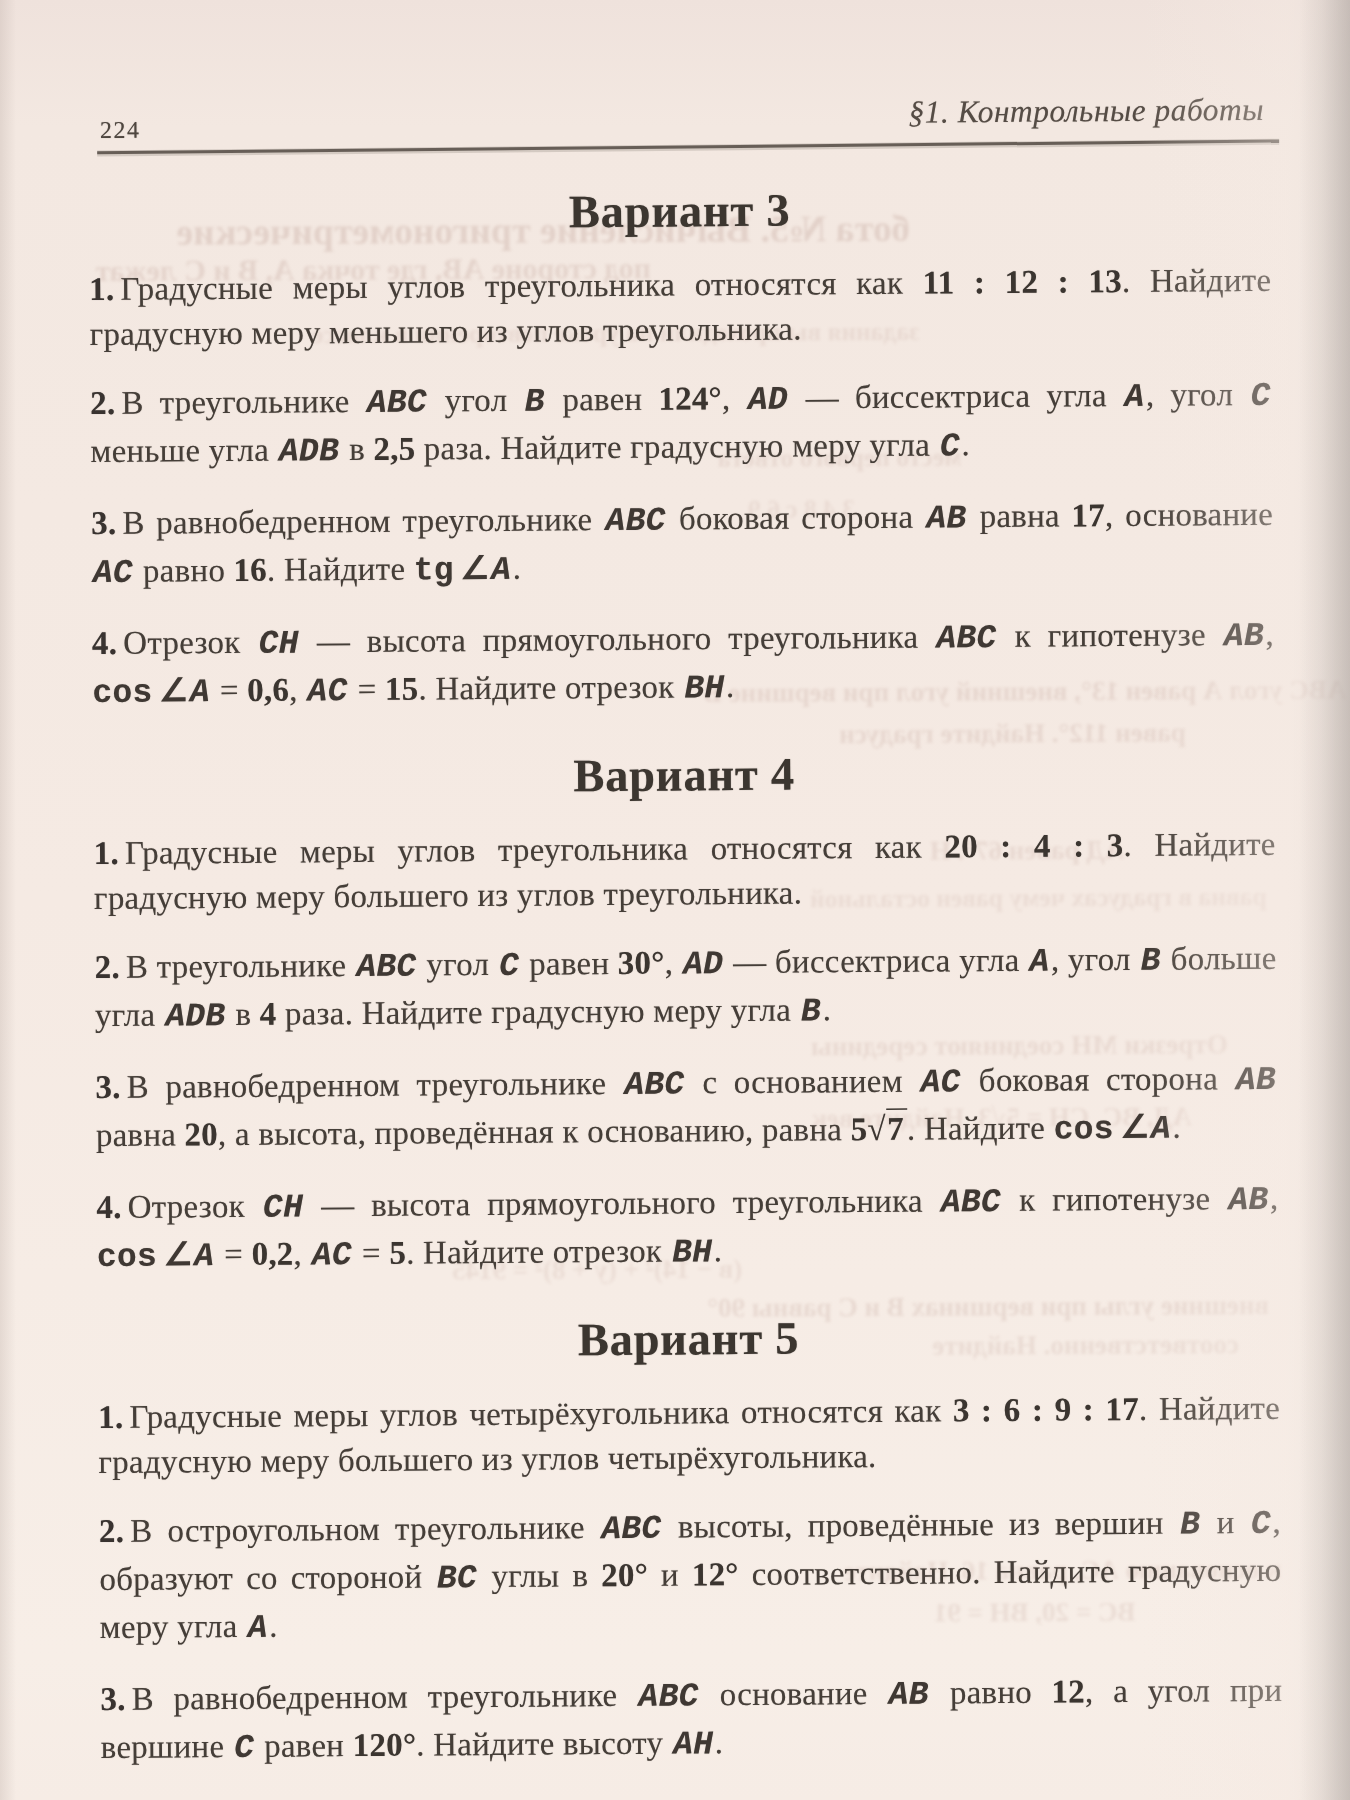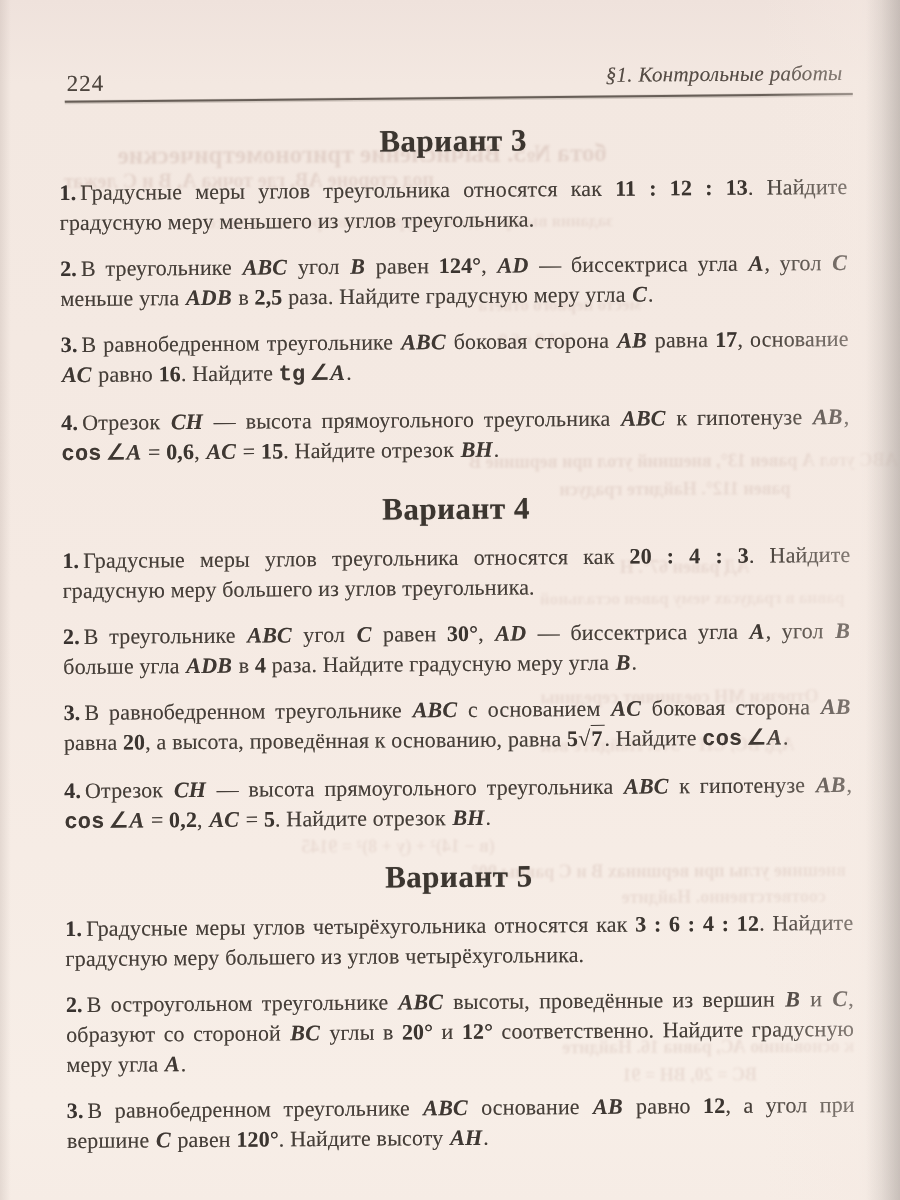--- a/index.html
+++ b/index.html
@@ -26,21 +26,21 @@
   }
   .tilt{
     position:absolute;left:0;top:0;width:900px;
     transform:rotate(-0.45deg);
     transform-origin:50% 0;
     z-index:2;
   }
   .inner{padding:64px 54px 0 58px;}
   
   .hdr{display:flex;justify-content:space-between;align-items:flex-end;padding:0 4px 3px 8px;}
-  .pagenum{font-size:23px;letter-spacing:1px;color:#4e463f;text-shadow:0 0 0.6px rgba(78,70,63,0.5);}
+  .pagenum{font-size:16px;letter-spacing:1px;color:#4e463f;text-shadow:0 0 0.6px rgba(78,70,63,0.5);}
   .sechdr{font-size:21px;font-style:italic;color:#554c45;margin-bottom:5px;letter-spacing:0.3px;text-shadow:0 0 0.6px rgba(85,76,69,0.45);}
   .rule{
     height:2px;background:#675e57;margin:0 -6px 0 6px;
     transform:rotate(-0.12deg);
     box-shadow:0 1.5px 0 rgba(103,94,87,0.22), 0 -0.5px 0 rgba(103,94,87,0.25);
   }
   
   h2.variant{
     font-size:31px;font-weight:bold;text-align:center;
     margin:24px 0 16px 0;color:#3c3630;letter-spacing:0.5px;
@@ -48,21 +48,21 @@
     font-family:"Liberation Serif","DejaVu Serif",serif;
   }
   
   .problem{
     margin:16px 0 0 0;
     font-size:22px;line-height:30px;
     text-align:justify;letter-spacing:0.15px;
     text-shadow:0 0 0.6px rgba(69,62,56,0.45);
   }
   .pn{font-weight:bold;color:#393330;padding-right:4px;}
-  .var{font-family:Liberation Serif, serif;font-style:italic;font-weight:bold;color:#3f3833;padding:0 1px;}
+  .var{font-family:Liberation Mono, monospace;font-style:italic;font-weight:bold;color:#3f3833;padding:0 1px;}
   .num-b{font-weight:bold;color:#3b3530;}
   .fn{font-weight:600;color:#3f3833;font-family:Liberation Mono, monospace;}
   .ang{font-family:"DejaVu Sans",sans-serif;font-weight:600;margin:0 0 0 4px;color:#3f3833;}
   .sqrt-rad{border-top:1.8px solid currentColor;padding:0 2px 0 1px;}
   
   .bleed{position:absolute;left:0;top:0;width:900px;height:1200px;z-index:1;transform:rotate(-0.3deg);pointer-events:none;}
   .bleed div{
     position:absolute;
     transform:scaleX(-1);
     color:#a1766a;
@@ -109,21 +109,21 @@
           <p class="problem"><span class="pn">1.</span><span>Градусные меры углов треугольника относятся как </span><span class="num-b">11 : 12 : 13</span><span>. Найдите градусную меру меньшего из углов треугольника.</span></p>
           <p class="problem"><span class="pn">2.</span><span>В треугольнике </span><span class="var">ABC</span><span> угол </span><span class="var">B</span><span> равен </span><span class="num-b">124°</span><span>, </span><span class="var">AD</span><span> — биссектриса угла </span><span class="var">A</span><span>, угол </span><span class="var">C</span><span> меньше угла </span><span class="var">ADB</span><span> в </span><span class="num-b">2,5</span><span> раза. Найдите градусную меру угла </span><span class="var">C</span><span>.</span></p>
           <p class="problem"><span class="pn">3.</span><span>В равнобедренном треугольнике </span><span class="var">ABC</span><span> боковая сторона </span><span class="var">AB</span><span> равна </span><span class="num-b">17</span><span>, основание </span><span class="var">AC</span><span> равно </span><span class="num-b">16</span><span>. Найдите </span><span class="fn">tg</span><span class="ang">∠</span><span class="var">A</span><span>.</span></p>
           <p class="problem"><span class="pn">4.</span><span>Отрезок </span><span class="var">CH</span><span> — высота прямоугольного треугольника </span><span class="var">ABC</span><span> к гипотенузе </span><span class="var">AB</span><span>, </span><span class="fn">cos</span><span class="ang">∠</span><span class="var">A</span><span> = </span><span class="num-b">0,6</span><span>, </span><span class="var">AC</span><span> = </span><span class="num-b">15</span><span>. Найдите отрезок </span><span class="var">BH</span><span>.</span></p>
           <h2 class="variant">Вариант 4</h2>
           <p class="problem"><span class="pn">1.</span><span>Градусные меры углов треугольника относятся как </span><span class="num-b">20 : 4 : 3</span><span>. Найдите градусную меру большего из углов треугольника.</span></p>
           <p class="problem"><span class="pn">2.</span><span>В треугольнике </span><span class="var">ABC</span><span> угол </span><span class="var">C</span><span> равен </span><span class="num-b">30°</span><span>, </span><span class="var">AD</span><span> — биссектриса угла </span><span class="var">A</span><span>, угол </span><span class="var">B</span><span> больше угла </span><span class="var">ADB</span><span> в </span><span class="num-b">4</span><span> раза. Найдите градусную меру угла </span><span class="var">B</span><span>.</span></p>
           <p class="problem"><span class="pn">3.</span><span>В равнобедренном треугольнике </span><span class="var">ABC</span><span> с основанием </span><span class="var">AC</span><span> боковая сторона </span><span class="var">AB</span><span> равна </span><span class="num-b">20</span><span>, а высота, проведённая к основанию, равна </span><span class="num-b">5</span><span class="num-b">√<span class="sqrt-rad">7</span></span><span>. Найдите </span><span class="fn">cos</span><span class="ang">∠</span><span class="var">A</span><span>.</span></p>
           <p class="problem"><span class="pn">4.</span><span>Отрезок </span><span class="var">CH</span><span> — высота прямоугольного треугольника </span><span class="var">ABC</span><span> к гипотенузе </span><span class="var">AB</span><span>, </span><span class="fn">cos</span><span class="ang">∠</span><span class="var">A</span><span> = </span><span class="num-b">0,2</span><span>, </span><span class="var">AC</span><span> = </span><span class="num-b">5</span><span>. Найдите отрезок </span><span class="var">BH</span><span>.</span></p>
           <h2 class="variant">Вариант 5</h2>
-          <p class="problem"><span class="pn">1.</span><span>Градусные меры углов четырёхугольника относятся как </span><span class="num-b">3 : 6 : 4 : 12</span><span>. Найдите градусную меру большего из углов четырёхугольника.</span></p>
+          <p class="problem"><span class="pn">1.</span><span>Градусные меры углов четырёхугольника относятся как </span><span class="num-b">3 : 6 : 9 : 17</span><span>. Найдите градусную меру большего из углов четырёхугольника.</span></p>
           <p class="problem"><span class="pn">2.</span><span>В остроугольном треугольнике </span><span class="var">ABC</span><span> высоты, проведённые из вершин </span><span class="var">B</span><span> и </span><span class="var">C</span><span>, образуют со стороной </span><span class="var">BC</span><span> углы в </span><span class="num-b">20°</span><span> и </span><span class="num-b">12°</span><span> соответственно. Найдите градусную меру угла </span><span class="var">A</span><span>.</span></p>
           <p class="problem"><span class="pn">3.</span><span>В равнобедренном треугольнике </span><span class="var">ABC</span><span> основание </span><span class="var">AB</span><span> равно </span><span class="num-b">12</span><span>, а угол при вершине </span><span class="var">C</span><span> равен </span><span class="num-b">120°</span><span>. Найдите высоту </span><span class="var">AH</span><span>.</span></p>
         </div>
     </div>
   </div>
 
   <div class="edge-fade"></div>
   <div class="edge-shade"></div>
 </div>
 

